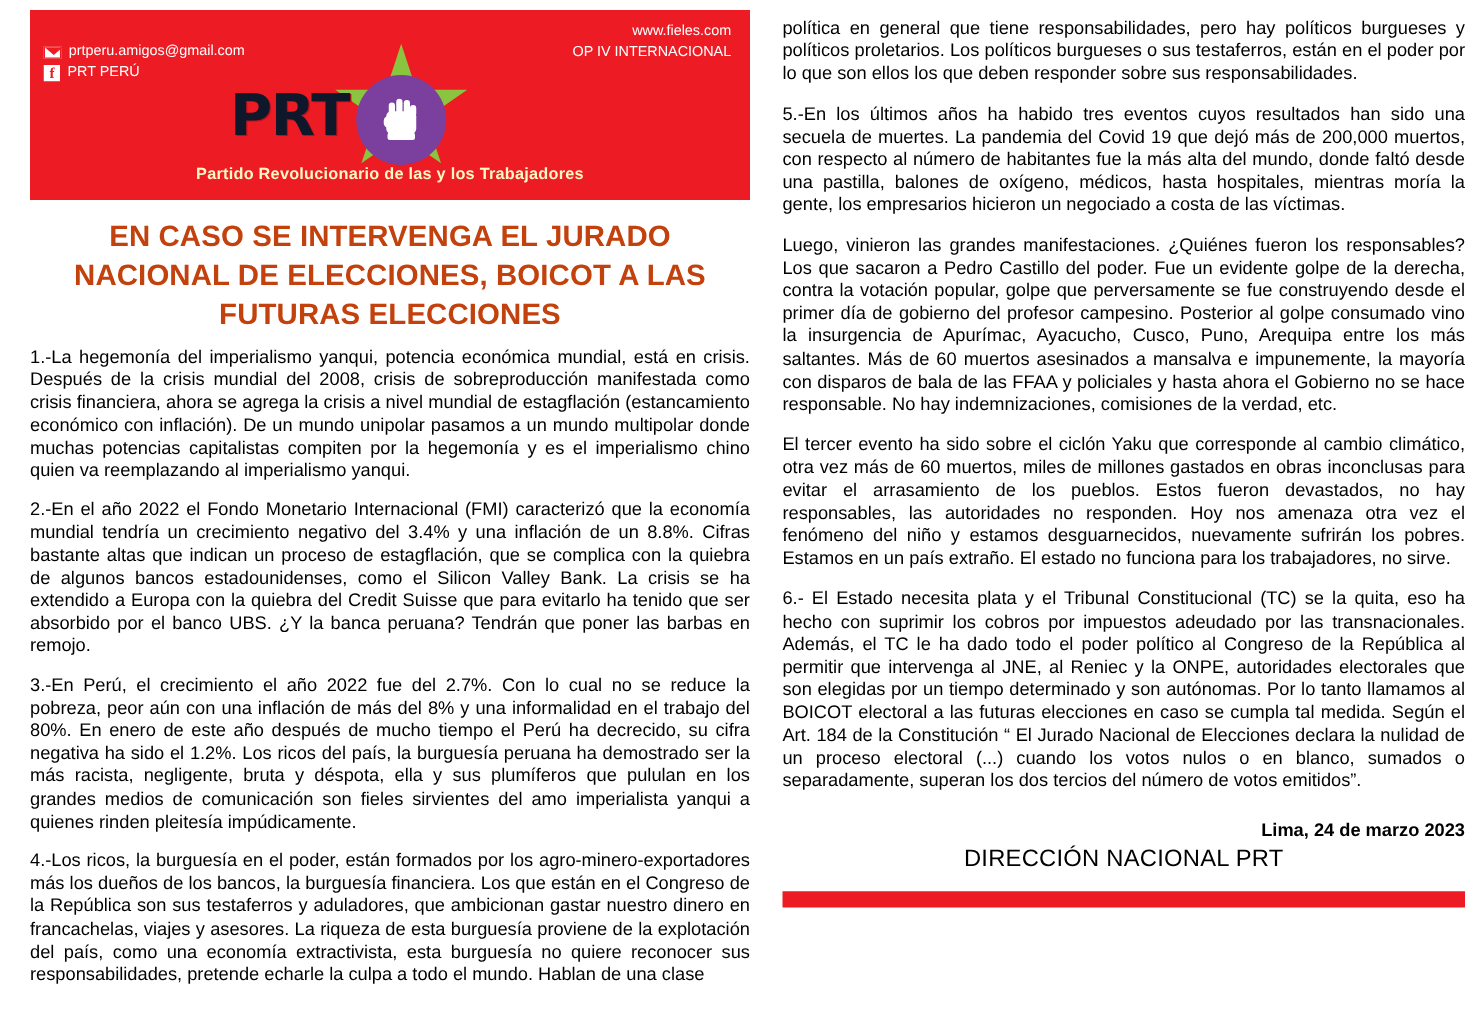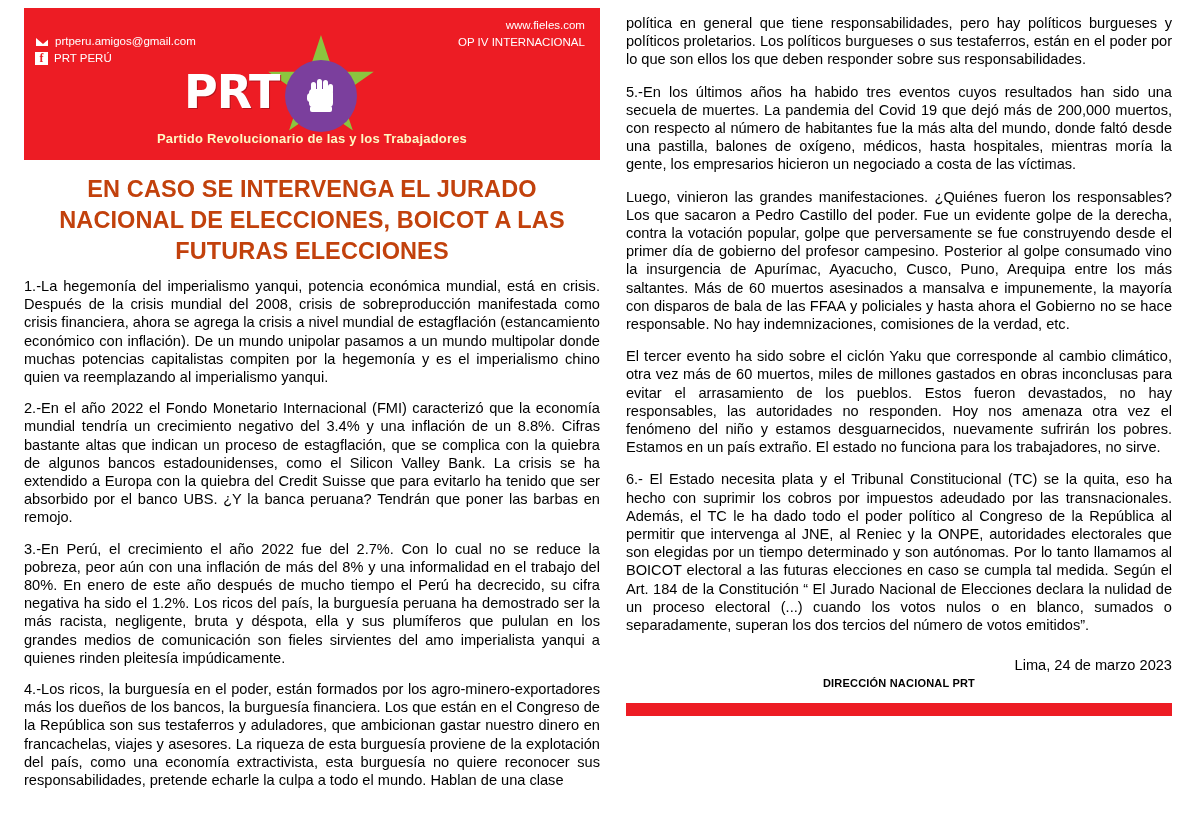--- a/index.html
+++ b/index.html
@@ -138,21 +138,21 @@
     position: absolute;
     left: 142px;
     top: 36px;
     width: 34px;
     height: 40px;
   }
   .prt-text {
     position: absolute;
     left: 22px;
     top: 26px;
-    color: #ffffff;
+    color: #0f172a;
     font-family: "DejaVu Sans", sans-serif;
     font-weight: bold;
     font-size: 46px;
     letter-spacing: -1px;
     text-shadow: 1px 1px 0 #b5121b;
   }
   .mast-tagline {
     margin-top: 2px;
     color: #fef9c3;
     font-weight: bold;
@@ -182,26 +182,27 @@
   }
   .col-right .body p {
     margin-bottom: 14px;
   }
 
   .signoff {
     margin-top: 8px;
     text-align: right;
     font-size: 14.6px;
     line-height: 19px;
+    font-weight: bold;
   }
   .signature {
     margin-top: 2px;
     text-align: center;
-    font-weight: bold;
-    font-size: 11px;
+    font-weight: normal;
+    font-size: 19px;
     letter-spacing: 0.2px;
   }
   .bottom-bar {
     margin-top: 14px;
     height: 13px;
     background: #ed1c24;
     width: 100%;
   }
 </style>
 </head>

